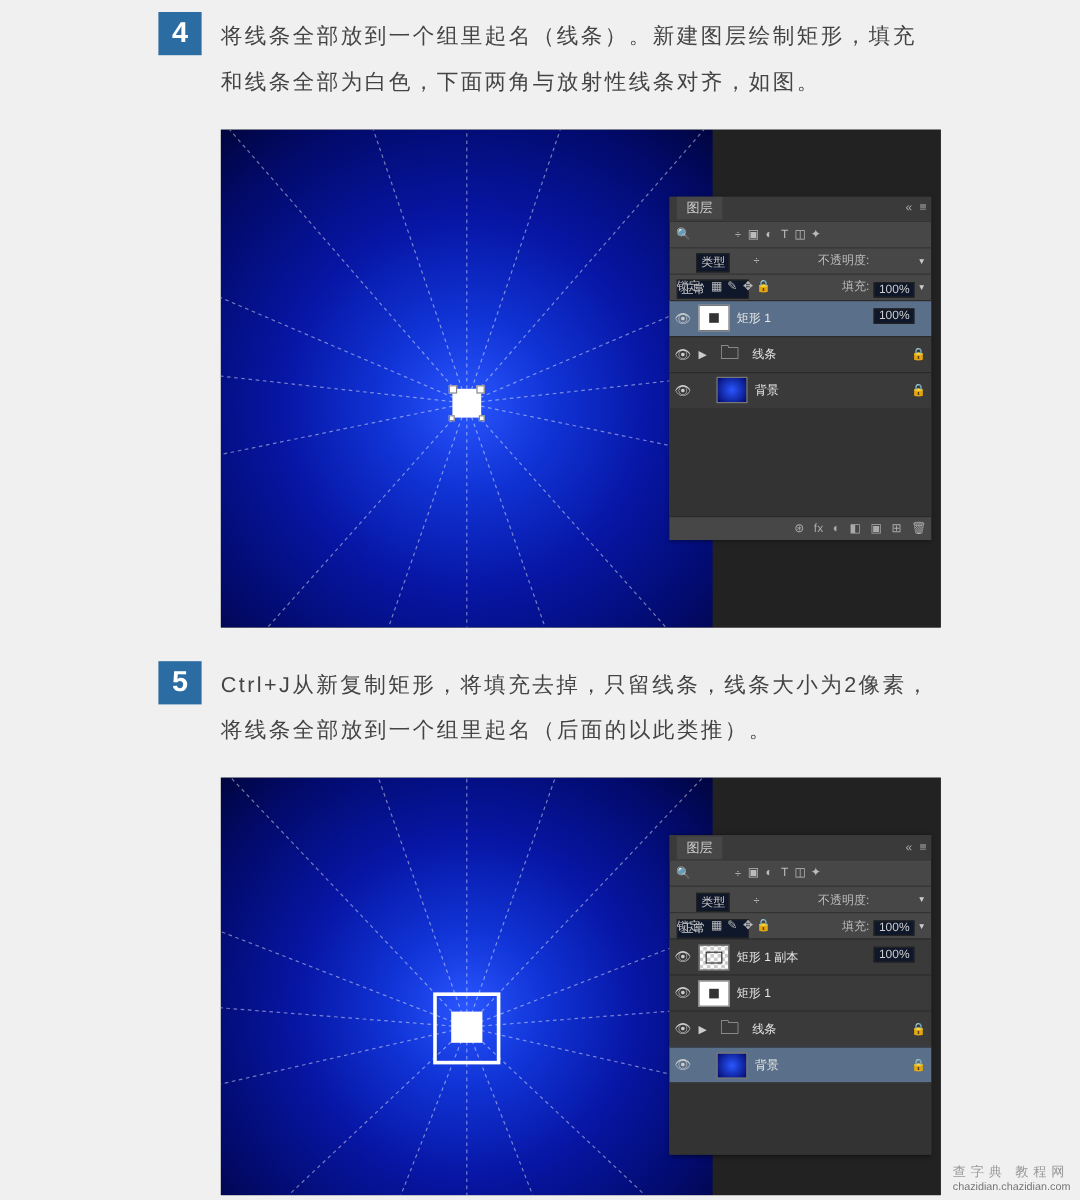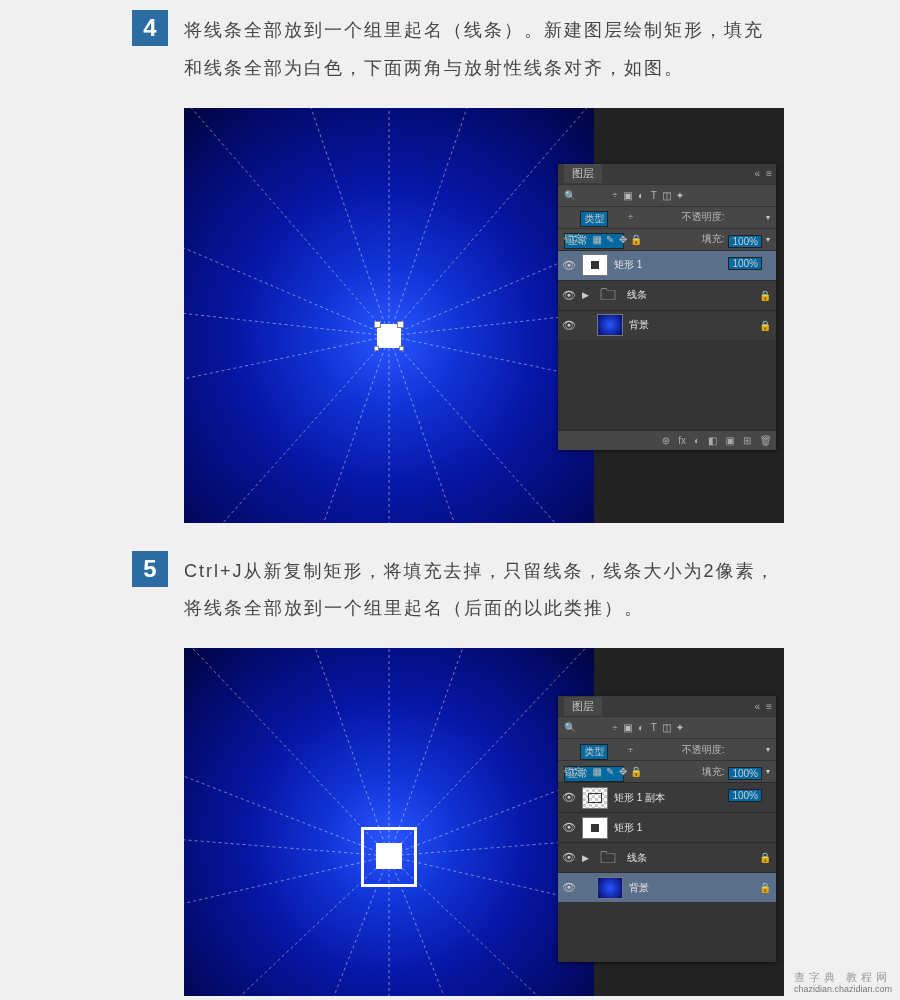--- a/index.html
+++ b/index.html
@@ -100,21 +100,21 @@
   .layers-panel .p-tab .tab-lbl { background:#474747; padding:2px 8px; font-size:11px; }
   .layers-panel .p-tab .tab-right { position:absolute; right:4px; display:flex; gap:6px; color:#aaa; font-size:10px;}
   .p-row {
     display:flex; align-items:center;
     height:22px;
     padding:0 6px;
     border-top:1px solid #333;
     gap:4px;
   }
   .p-row .lbl { color:#bbb; font-size:10px; }
-  .p-row .val { background:#0369a1; border:1px solid #222; padding:0 3px; font-size:10px;margin-top:48px;}
+  .p-row .val { background:#0f172a; border:1px solid #222; padding:0 3px; font-size:10px;margin-top:48px;}
   .icons-row span { display:inline-block; width:13px; height:13px; color:#bbb; text-align:center; font-size:10px; line-height:13px;}
   .layer-list { background:#3a3a3a; }
   .layer-item {
     display:flex; align-items:center;
     height:30px;
     padding:0 4px;
     border-top:1px solid #2b2b2b;
     gap:6px;
   }
   .layer-item.sel { background:#5a708a; }

